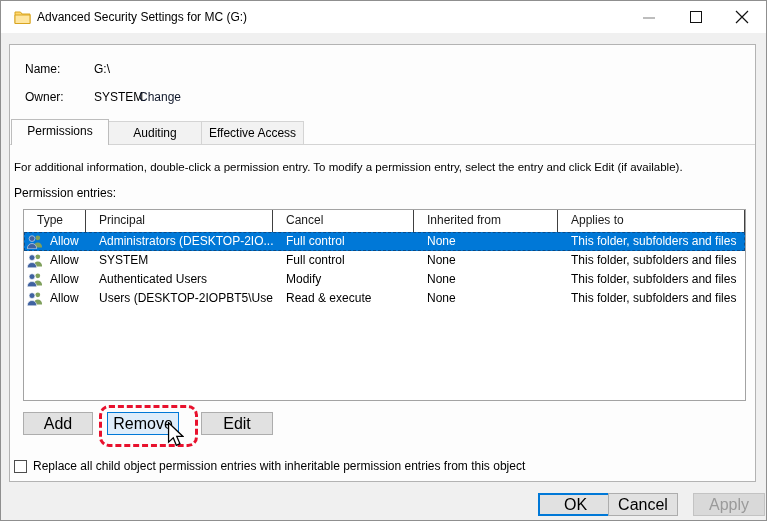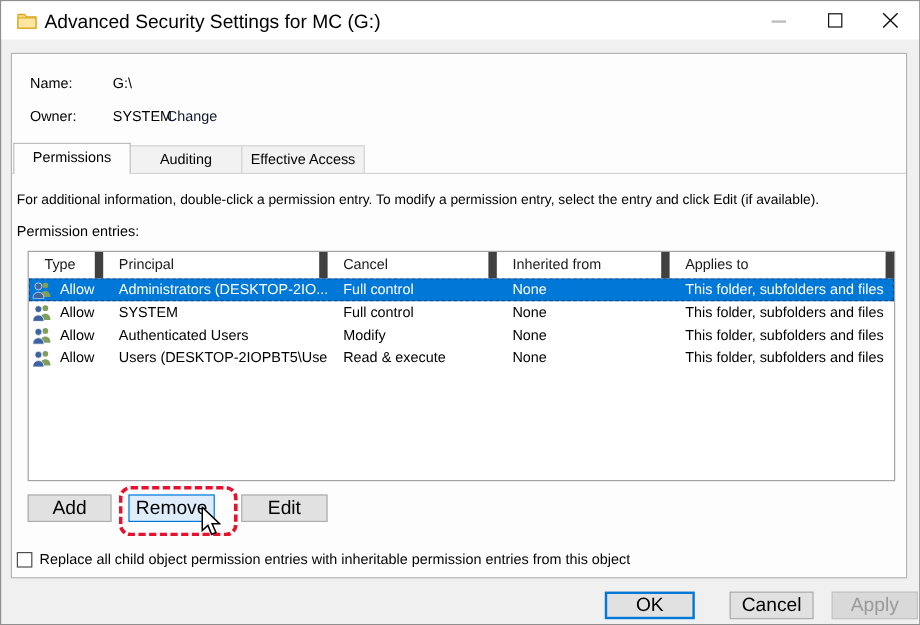--- a/index.html
+++ b/index.html
@@ -6,21 +6,21 @@
   html,body { background:#cfd8dc; }
   .window {
     position:relative; width:767px; height:521px;
     background:#f0f0f0; border:1px solid #8f8f8f;
     font-family:"Liberation Sans", sans-serif; font-size:12px; color:#000;
     overflow:hidden;
   }
   
   .titlebar { position:absolute; left:0; top:0; width:100%; height:32px; background:#ffffff; }
   .title-icon { position:absolute; left:13px; top:8px; }
-  .title-text { position:absolute; left:36px; top:9px; font-size:16px; white-space:nowrap; }
+  .title-text { position:absolute; left:36px; top:9px; font-size:12px; white-space:nowrap; }
   .ctl { position:absolute; top:0; width:34px; height:32px; }
   .ctl-min { left:631px; }
   .ctl-max { left:678px; }
   .ctl-close { left:724px; }
   .min-glyph { position:absolute; left:11px; top:16px; width:12px; height:2px; background:#bdbdbd; }
   .max-glyph { position:absolute; left:11px; top:10px; width:12px; height:12px; border:1px solid #111; }
   
   .panel { position:absolute; left:8px; top:43px; width:747px; height:438px;
            background:#fdfdfd; border:1px solid #b3b3b3; }
   .abs { position:absolute; white-space:nowrap; }
@@ -29,21 +29,21 @@
   .tabline { position:absolute; left:0px; top:99px; width:745px; height:1px; background:#d4d4d4; }
   .tab { position:absolute; top:76px; height:24px; background:#f2f2f2; border:1px solid #d4d4d4;
          text-align:center; line-height:22px; z-index:1; }
   .tab-active { top:74px; height:26px; background:#fdfdfd; border:1px solid #bdbdbd; border-bottom:none; z-index:2; }
   .small { font-size:11.5px; }
   
   .listbox { position:absolute; left:13px; top:164px; width:723px; height:192px;
              background:#ffffff; border:1px solid #a3a3a3; overflow:hidden; }
   .lrow { display:flex; width:721px; }
   .lheader { height:22px; }
-  .lheader .cell { border-right:7px solid #404040; line-height:21px; color:#1a1a1a; }
+  .lheader .cell { border-right:1px solid #404040; line-height:21px; color:#1a1a1a; }
   .cell { overflow:hidden; white-space:nowrap; padding-left:13px; }
   .c0 { width:62px; } .c1 { width:187px; } .c2 { width:141px; } .c3 { width:144px; } .c4 { width:187px; }
   .drow { height:19px; line-height:19px; position:relative; cursor:default; }
   .drow .c0 { padding-left:26px; }
   .row-icon { position:absolute; left:3px; top:2px; }
   .drow.selected { background:#0078d7; color:#ffffff; outline:1px dashed rgba(20,40,70,.55); outline-offset:-1px; }
   
   .btn { position:absolute; height:23px; background:#e1e1e1; border:1px solid #adadad;
          text-align:center; line-height:21px; font-size:16px; cursor:default; }
   .btn-hover { background:#dfedfa; border-color:#0078d7; }
@@ -184,17 +184,17 @@
     <span class="cursor">
       <svg width="17" height="25" viewBox="0 0 12 18">
         <path d="M1 0.5 L1 14.5 L4.4 11.4 L6.6 16.8 L9.2 15.6 L6.9 10.4 L11.4 10.4 Z" fill="#ffffff" stroke="#000000" stroke-width="0.9"></path>
       </svg>
     </span>
 
     <div class="checkbox-box"></div>
     <span class="checkbox-label">Replace all child object permission entries with inheritable permission entries from this object</span>
   </div>
 
-  <div class="btn btn-default footer-btn" style="left:503px;width:75px">OK</div>
+  <div class="btn btn-default footer-btn" style="left:537px;width:75px">OK</div>
   <div class="btn btn-disabled footer-btn" style="left:692px;width:72px">Apply</div>
   <div class="btn footer-btn" style="left:607px;width:70px">Cancel</div>
 
 </div>
 
 </body></html>

